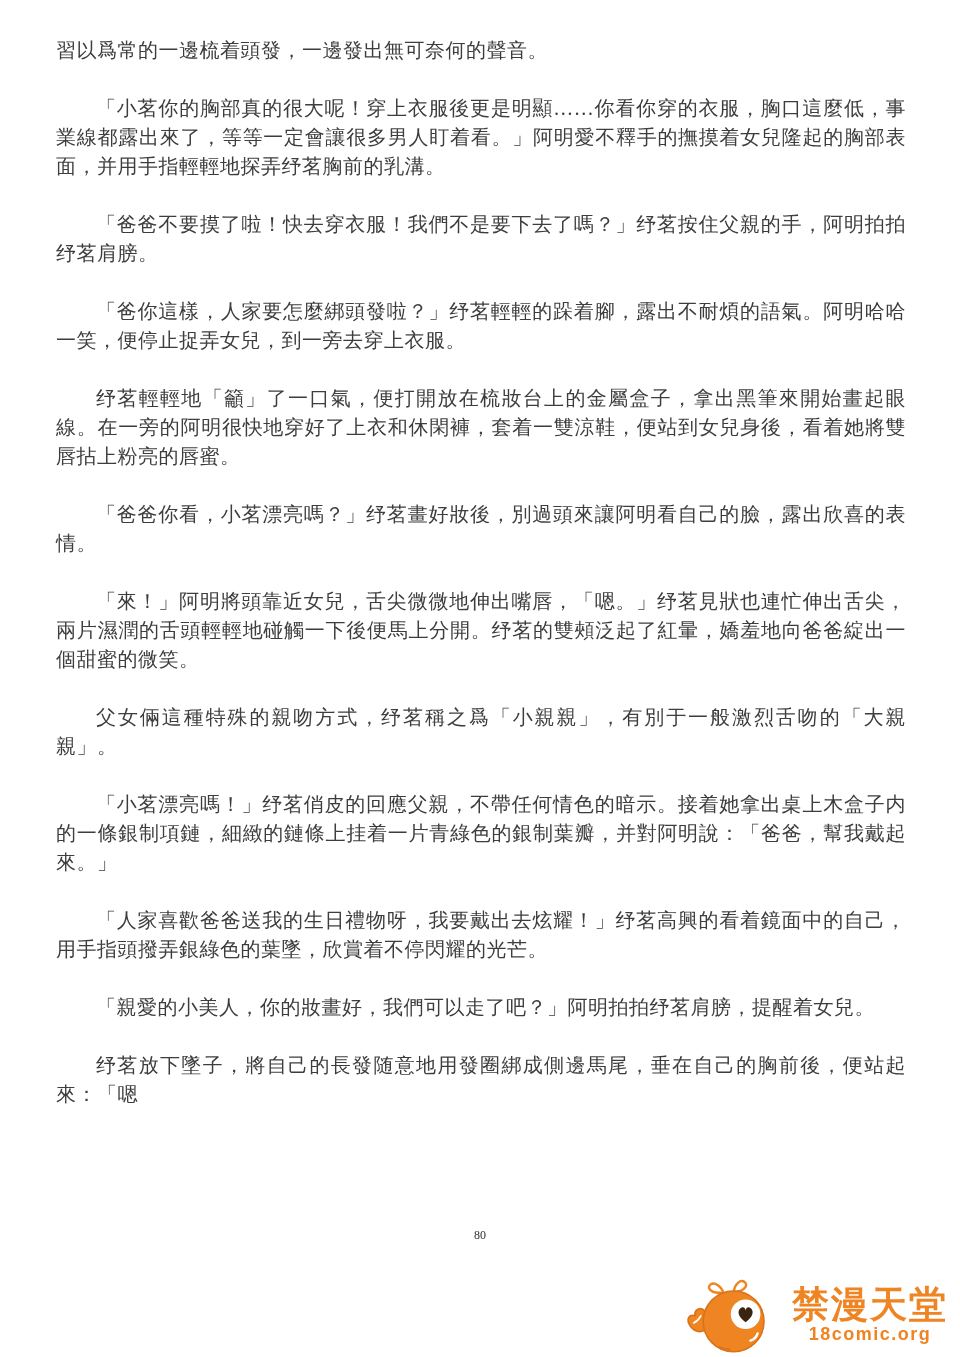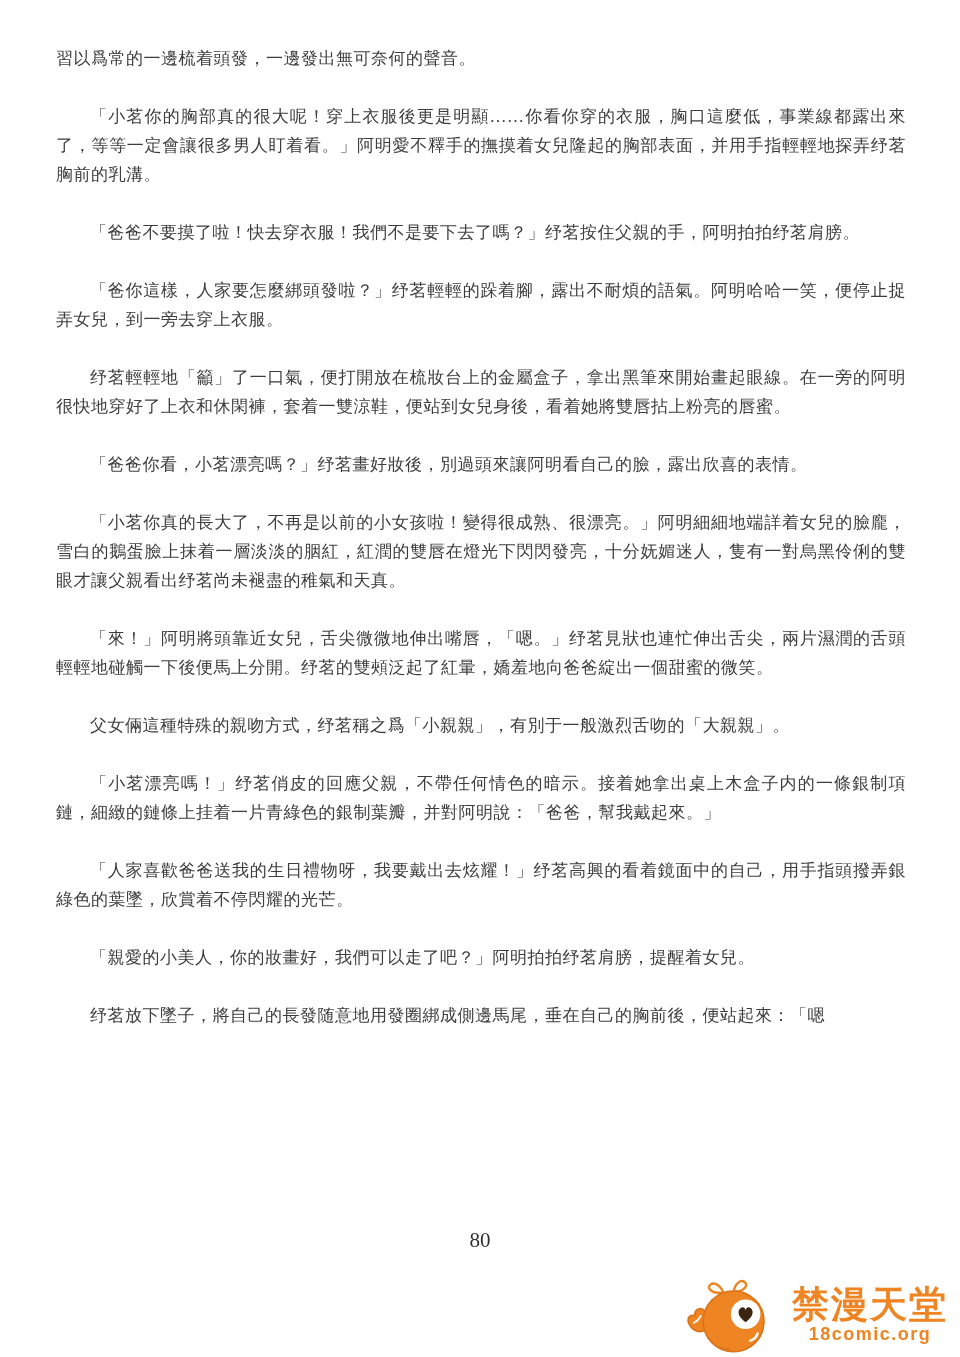--- a/index.html
+++ b/index.html
@@ -11,39 +11,39 @@
     font-family: "Liberation Serif", "DejaVu Serif", serif;
   }
   .page {
     position: relative;
     width: 960px; height: 1357px;
     background: var(--bg);
     overflow: hidden;
   }
   .text-body {
     position: absolute;
-    left: 56px; top: 44px;
+    left: 56px; top: 36px;
     width: 850px;
-    font-size: 17px;
+    font-size: 20px;
     line-height: 29px;
     color: var(--text);
     text-align: justify;
     letter-spacing: 0.5px;
   }
   .text-body p.para {
     margin: 0 0 29px 0;
     word-break: break-all;
   }
   .text-body p.para.indent { text-indent: 2em; }
   .page-number {
     position: absolute;
     left: 0; top: 1228px;
     width: 100%;
     text-align: center;
-    font-size: 21px;
+    font-size: 12px;
     color: #303030;
     font-family: "Liberation Serif", "DejaVu Serif", serif;
   }
   .watermark {
     position: absolute;
     right: 12px; bottom: 2px;
     display: flex;
     align-items: center;
     gap: 18px;
     user-select: none;
@@ -75,21 +75,20 @@
 
 <div class="page">
 
   <div class="text-body">
       <p class="para">習以爲常的一邊梳着頭發，一邊發出無可奈何的聲音。</p>
       <p class="para indent">「小茗你的胸部真的很大呢！穿上衣服後更是明顯……你看你穿的衣服，胸口這麼低，事業線都露出來了，等等一定會讓很多男人盯着看。」阿明愛不釋手的撫摸着女兒隆起的胸部表面，并用手指輕輕地探弄纾茗胸前的乳溝。</p>
       <p class="para indent">「爸爸不要摸了啦！快去穿衣服！我們不是要下去了嗎？」纾茗按住父親的手，阿明拍拍纾茗肩膀。</p>
       <p class="para indent">「爸你這樣，人家要怎麼綁頭發啦？」纾茗輕輕的跺着腳，露出不耐煩的語氣。阿明哈哈一笑，便停止捉弄女兒，到一旁去穿上衣服。</p>
       <p class="para indent">纾茗輕輕地「籲」了一口氣，便打開放在梳妝台上的金屬盒子，拿出黑筆來開始畫起眼線。在一旁的阿明很快地穿好了上衣和休閑褲，套着一雙涼鞋，便站到女兒身後，看着她將雙唇拈上粉亮的唇蜜。</p>
       <p class="para indent">「爸爸你看，小茗漂亮嗎？」纾茗畫好妝後，別過頭來讓阿明看自己的臉，露出欣喜的表情。</p>
-      <p class="para indent">「小茗你真的長大了，不再是以前的小女孩啦！變得很成熟、很漂亮。」阿明細細地端詳着女兒的臉龐，雪白的鵝蛋臉上抹着一層淡淡的胭紅，紅潤的雙唇在燈光下閃閃發亮，十分妩媚迷人，隻有一對烏黑伶俐的雙眼才讓父親看出纾茗尚未褪盡的稚氣和天真。</p>
       <p class="para indent">「來！」阿明將頭靠近女兒，舌尖微微地伸出嘴唇，「嗯。」纾茗見狀也連忙伸出舌尖，兩片濕潤的舌頭輕輕地碰觸一下後便馬上分開。纾茗的雙頰泛起了紅暈，嬌羞地向爸爸綻出一個甜蜜的微笑。</p>
       <p class="para indent">父女倆這種特殊的親吻方式，纾茗稱之爲「小親親」，有別于一般激烈舌吻的「大親親」。</p>
       <p class="para indent">「小茗漂亮嗎！」纾茗俏皮的回應父親，不帶任何情色的暗示。接着她拿出桌上木盒子内的一條銀制項鏈，細緻的鏈條上挂着一片青綠色的銀制葉瓣，并對阿明說：「爸爸，幫我戴起來。」</p>
       <p class="para indent">「人家喜歡爸爸送我的生日禮物呀，我要戴出去炫耀！」纾茗高興的看着鏡面中的自己，用手指頭撥弄銀綠色的葉墜，欣賞着不停閃耀的光芒。</p>
       <p class="para indent">「親愛的小美人，你的妝畫好，我們可以走了吧？」阿明拍拍纾茗肩膀，提醒着女兒。</p>
       <p class="para indent">纾茗放下墜子，將自己的長發随意地用發圈綁成側邊馬尾，垂在自己的胸前後，便站起來：「嗯</p>
     </div>
 
   <div class="page-number">80</div>
 

